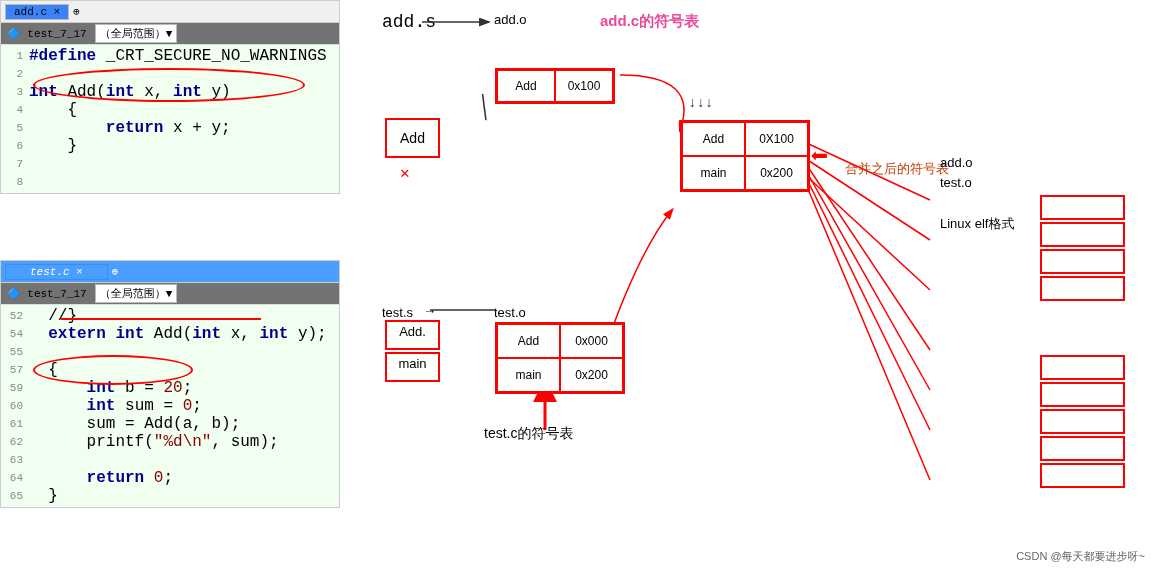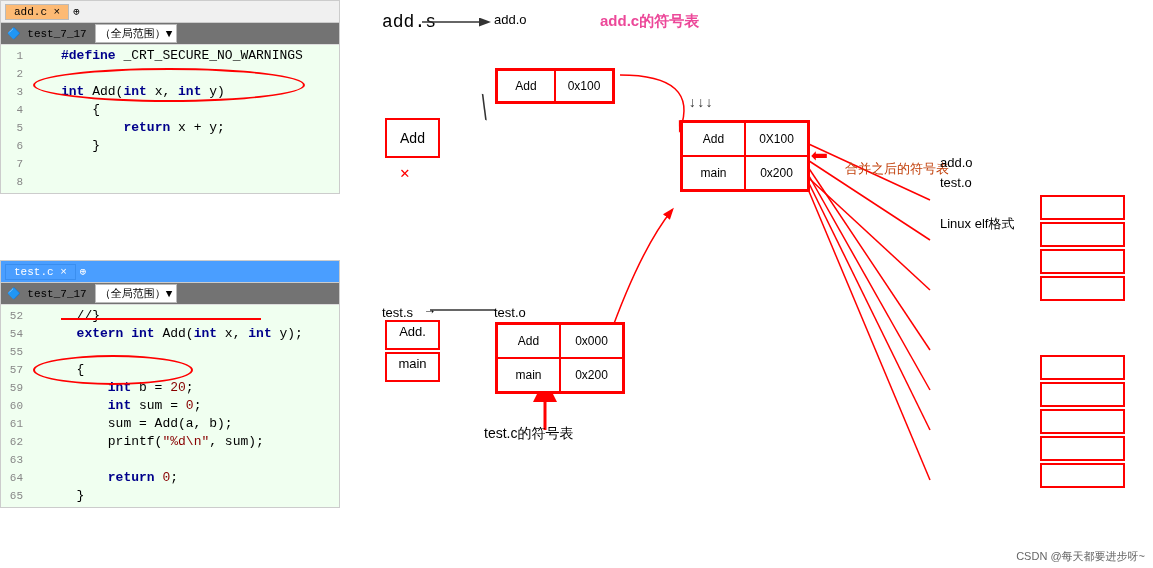--- a/index.html
+++ b/index.html
@@ -60,23 +60,22 @@
       text-align: right;
       padding-right: 6px;
       font-size: 11px;
       flex-shrink: 0;
       line-height: 18px;
     }
 
     .line-content {
       flex: 1;
       white-space: pre;
-      font-size: 13px;
+      font-size: 16px;
       line-height: 18px;
-      margin-left: 32px;
     }
 
     .kw { color: #00008b; font-weight: bold; }
     .num { color: #800; }
     .str { color: #800; }
 
     
     .red-oval {
       position: absolute;
       border: 2px solid red;
@@ -132,21 +131,21 @@
       font-size: 11px;
       color: #666;
       font-family: Arial, sans-serif;
     }
   </style>
 </head>
 <body>
 
 <div class="code-panel" style="top:0; left:0;">
   <div class="tab-bar">
-    <span style="background:#fdba74; border:1px solid #bbb; padding:1px 8px; font-size:11px;">add.c ×</span>
+    <span style="background:#3b82f6; border:1px solid #bbb; padding:1px 8px; font-size:11px;">add.c ×</span>
     <span style="font-size:11px;">⊕</span>
   </div>
   <div class="toolbar">
     <span style="font-size:11px;">🔷 test_7_17</span>
     <span style="border:1px solid #bbb; padding:1px 4px; font-size:11px; background:#fff;">（全局范围）▼</span>
   </div>
   <div class="code-area">
     <div class="code-line">
       <span class="line-num">1</span>
       <span class="line-content"><span class="kw">#define</span> _CRT_SECURE_NO_WARNINGS</span>
@@ -179,21 +178,21 @@
       <span class="line-num">8</span>
       <span class="line-content"></span>
     </div>
   </div>
 </div>
 
 <div class="red-oval" style="left:33px; top:68px; width:272px; height:34px;"></div>
 
 <div class="code-panel" style="top:260px; left:0;">
   <div class="tab-bar" style="background:#4a9eff;">
-    <span style="background:#4a9eff; color:#fff; padding:1px 8px; font-size:11px; border:1px solid #3a8eef;">test.c ×</span>
+    <span style="background:#4a9eff; color:#fff; padding:1px 24px; font-size:11px; border:1px solid #3a8eef;font-style:italic;">test.c ×</span>
     <span style="font-size:11px; color:#fff;">⊕</span>
   </div>
   <div class="toolbar">
     <span style="font-size:11px;">🔷 test_7_17</span>
     <span style="border:1px solid #bbb; padding:1px 4px; font-size:11px; background:#fff;">（全局范围）▼</span>
   </div>
   <div class="code-area">
     <div class="code-line">
       <span class="line-num">52</span>
       <span class="line-content">  //}</span>

